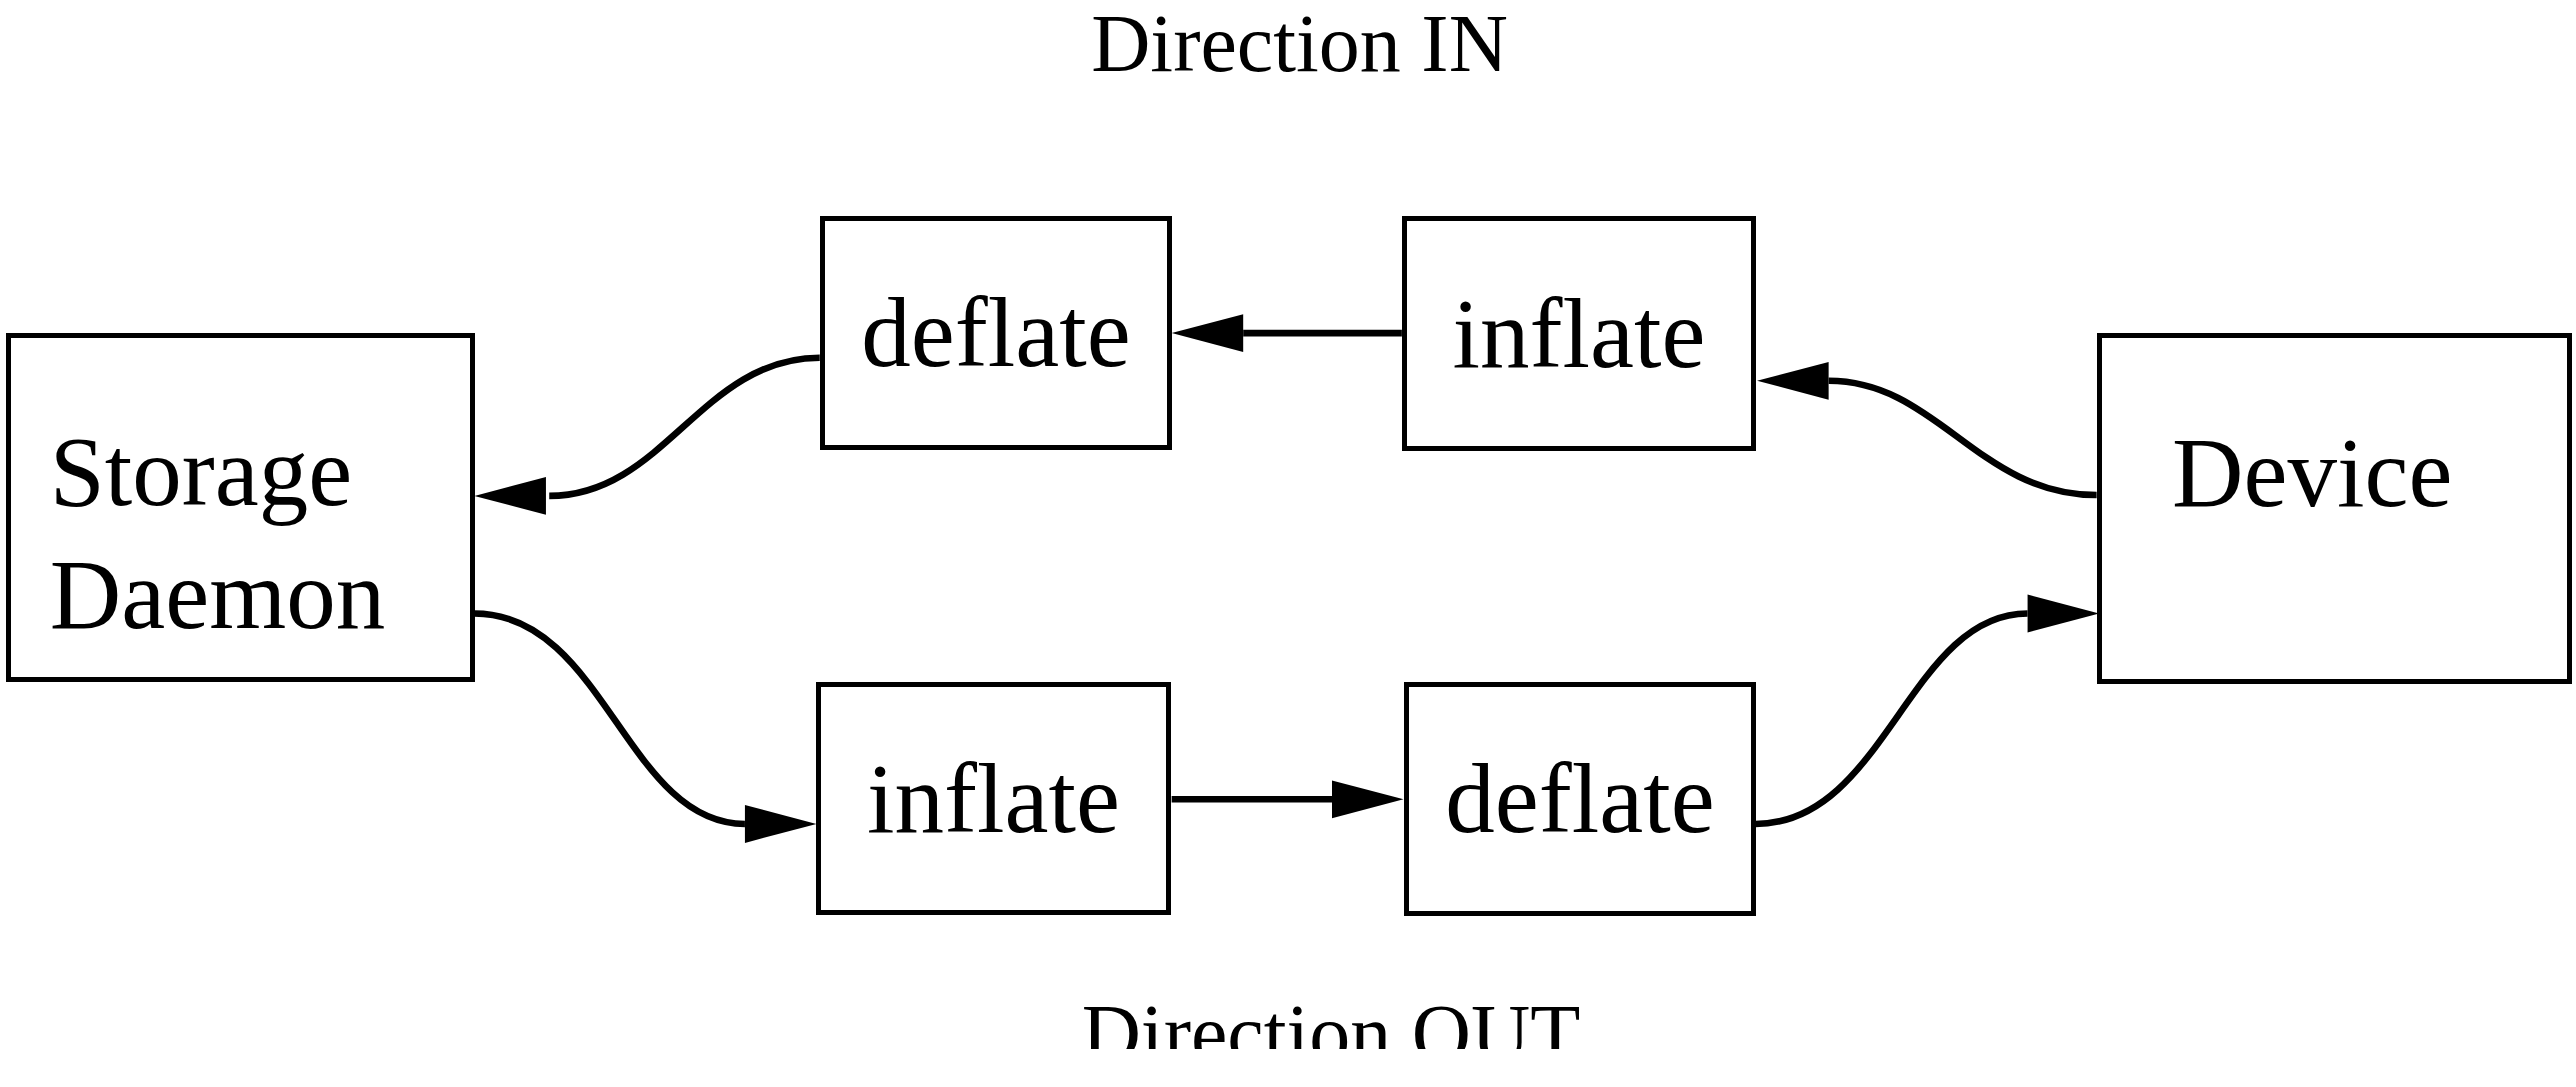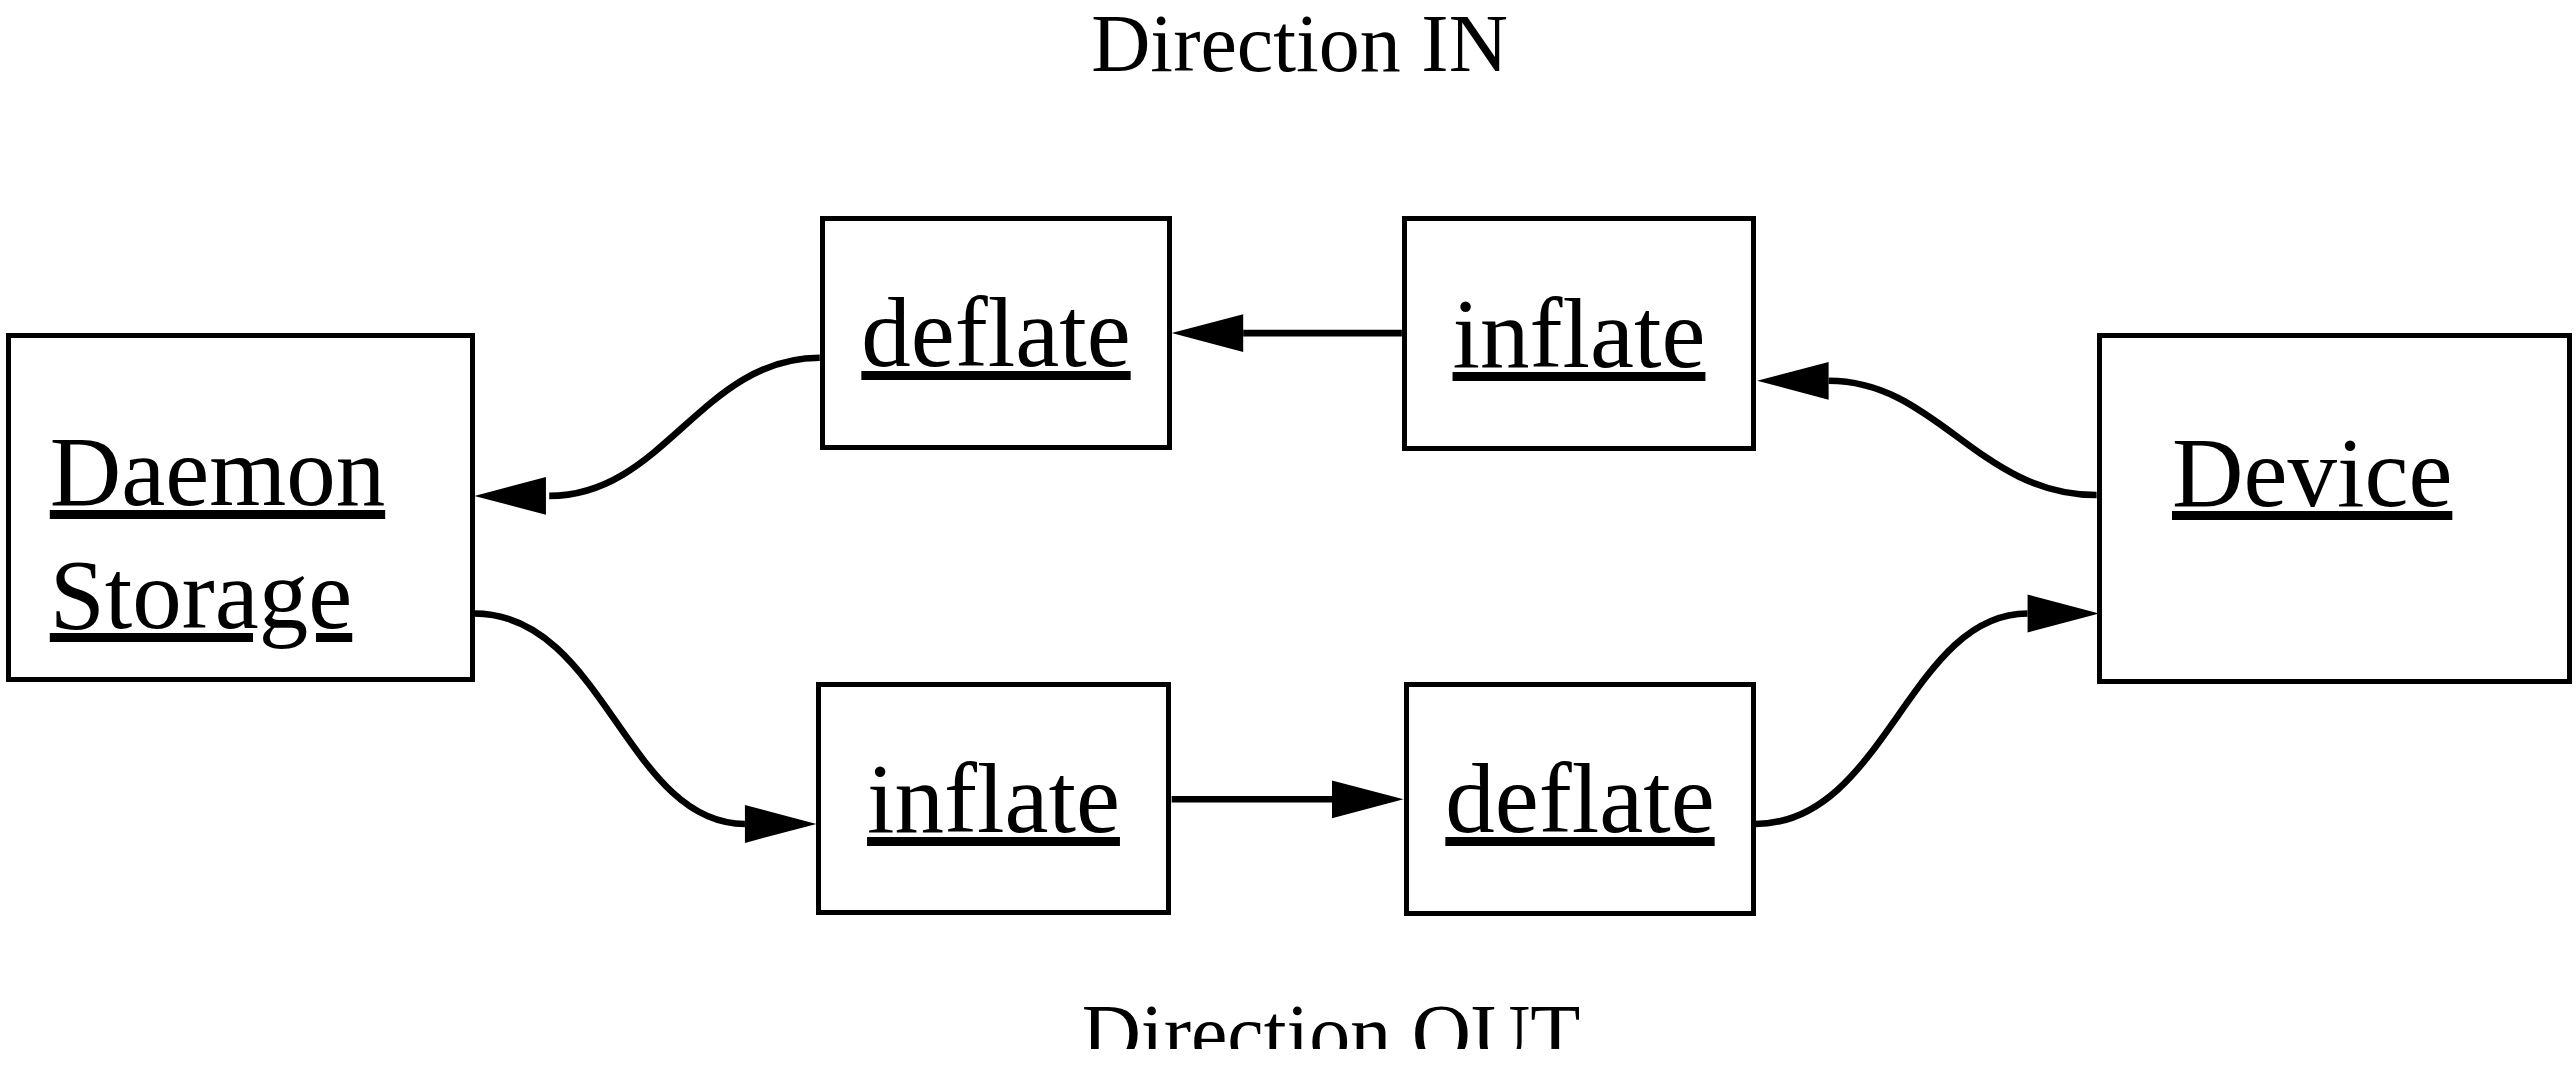--- a/index.html
+++ b/index.html
@@ -32,21 +32,20 @@
     position: absolute;
     box-sizing: border-box;
     border: 5.8px solid var(--line, #000000);
     background: #ffffff;
     display: flex;
     align-items: center;
     justify-content: center;
     font-size: 99px;
     line-height: 1.25;
     white-space: nowrap;
-    text-decoration: underline;
   }
 
   .node-storage {
     left: 5.8px; top: 333px; width: 469px; height: 349px;
     justify-content: flex-start;
     align-items: flex-start;
     padding: 72px 0 0 39px;
   }
   .node-storage .label { line-height: 123px; }
 
@@ -113,22 +112,22 @@
     </g>
 
     <g>
       <path d="M 2135 1002 C 2293 1002, 2322 746, 2466 746"></path>
       <polygon points="2553,746 2466,723 2466,769"></polygon>
     </g>
   </svg>
 
   <div class="node node-storage">
     <div class="label">
+      <div>Storage</div>
       <div>Daemon</div>
-      <div>Storage</div>
     </div>
   </div>
 
   <div class="node node-deflate-in">
     <span class="label">deflate</span>
   </div>
 
   <div class="node node-inflate-in">
     <span class="label">inflate</span>
   </div>

